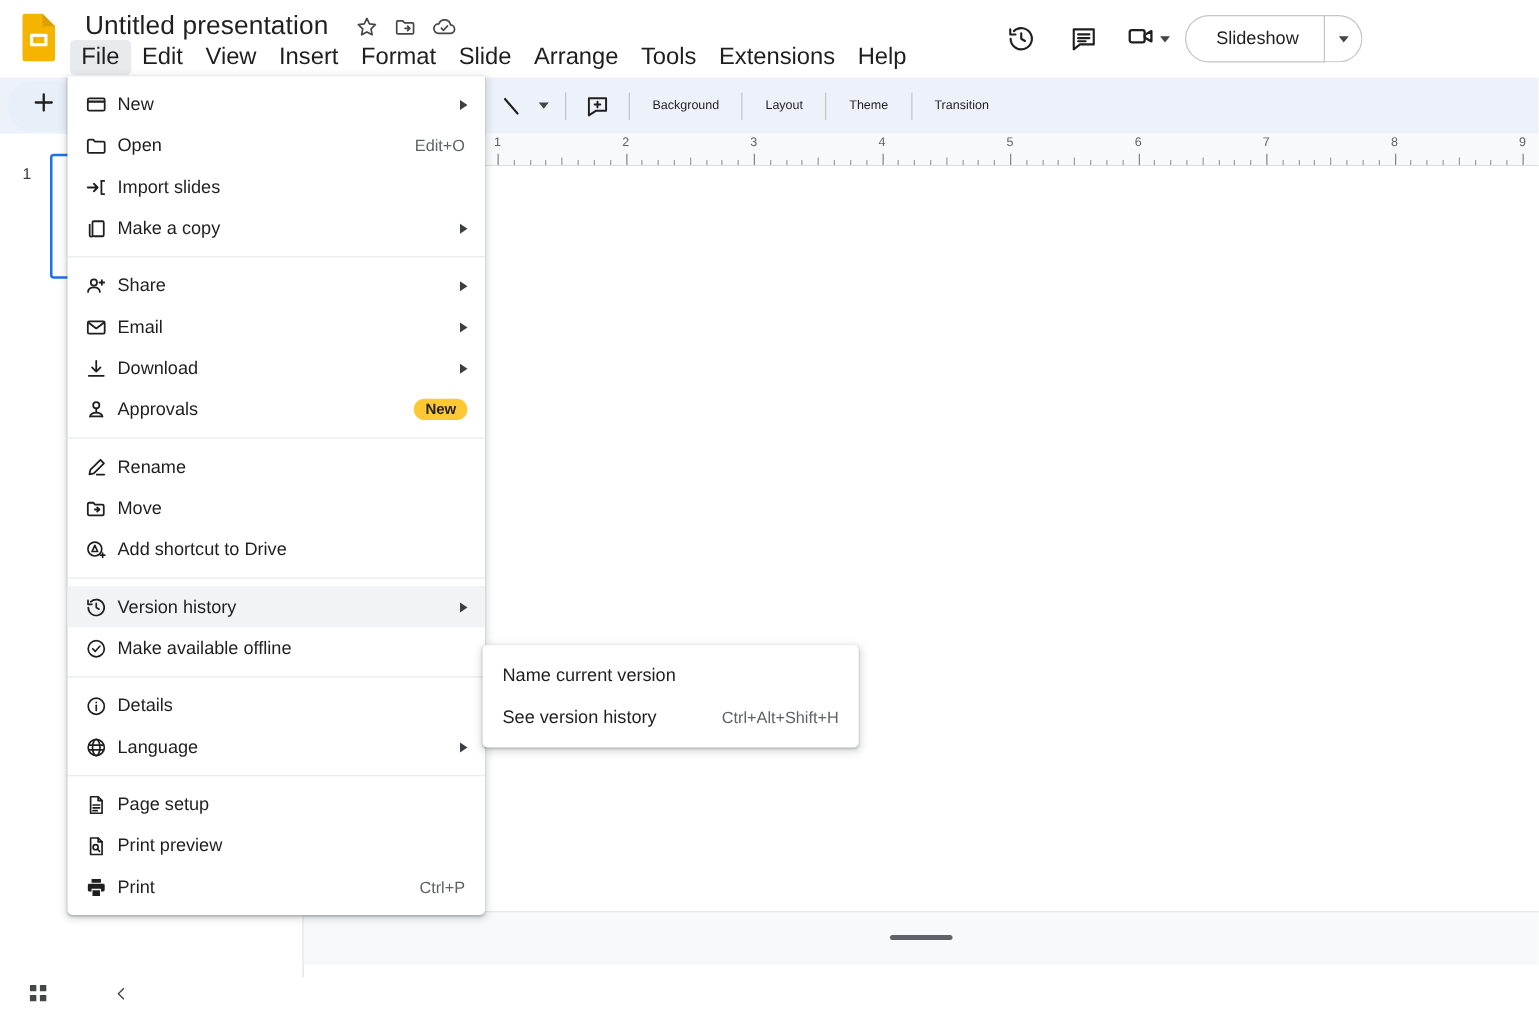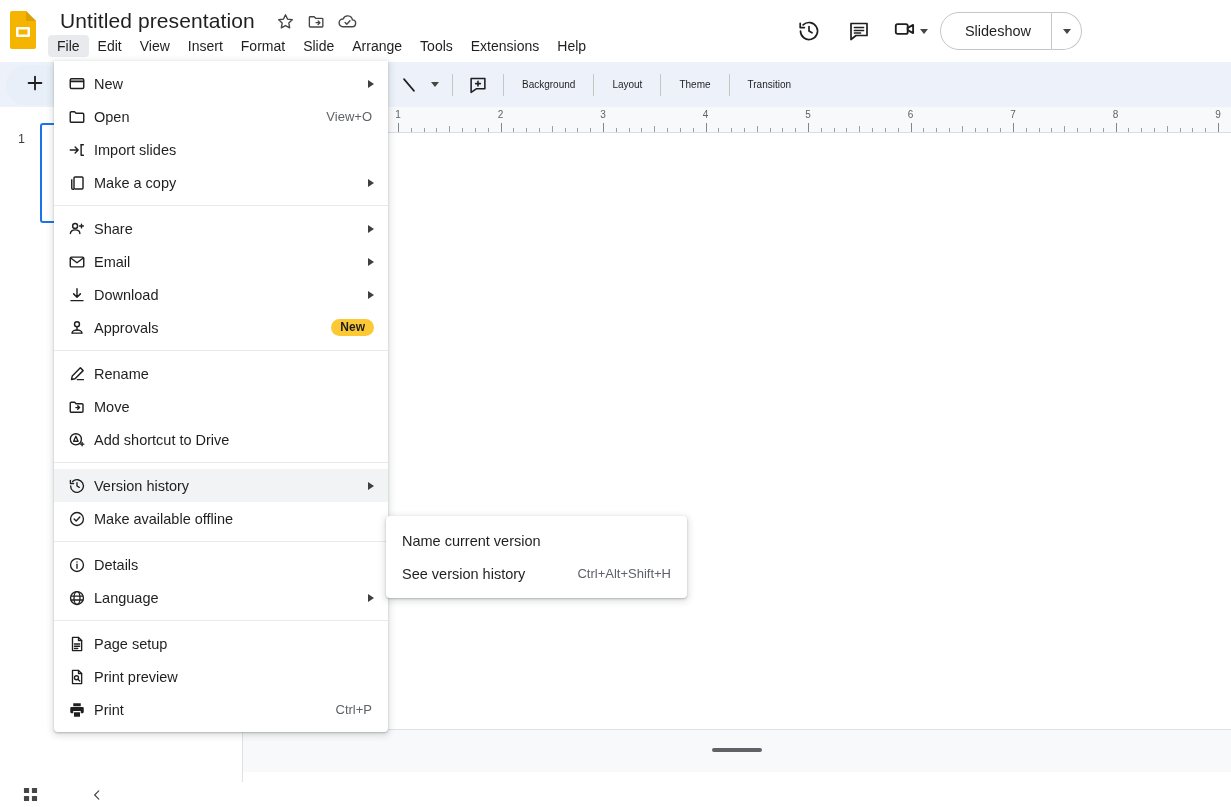--- a/index.html
+++ b/index.html
@@ -6,36 +6,36 @@
   * { margin:0; padding:0; box-sizing:border-box; }
   html,body{
     width:1231px; height:807px; overflow:hidden;
     font-family:"Liberation Sans", sans-serif;
     background:#ffffff; color:#1f1f1f;
     -webkit-font-smoothing:antialiased;
   }
   #app{ position:relative; width:1231px; height:807px; }
 
   
-  .topbar{ position:absolute; left:0; top:0; width:1082px; height:62px; background:#fff; }
+  .topbar{ position:absolute; left:8px; top:0; width:1082px; height:62px; background:#fff; }
   .doc-logo{ position:absolute; left:8px; top:10px; width:30px; height:40px; }
   .doc-logo svg{ display:block; }
 
   .title-row{ position:absolute; left:56px; top:6px; height:30px; display:flex; align-items:center; }
   .doc-title{
     font-size:21px; color:#1f1f1f; letter-spacing:.1px; white-space:nowrap;
     padding:1px 4px; border-radius:3px;
   }
   .title-icons{ display:flex; align-items:center; gap:9px; margin-left:16px; }
   .ticon{ width:22px; height:22px; display:flex; align-items:center; justify-content:center; border-radius:50%; }
   .ticon svg{ display:block; }
 
   .menubar{ position:absolute; left:48px; top:33px; height:26px; display:flex; align-items:center; gap:0px; }
   .menu-item{
-    font-size:14px; color:#1f1f1f; padding:3px 9px; border-radius:4px; white-space:nowrap; cursor:pointer;
+    font-size:19px; color:#1f1f1f; padding:3px 9px; border-radius:4px; white-space:nowrap; cursor:pointer;
   }
   .menu-item.active{ background:#e8eaed; }
 
   .topright{ position:absolute; right:0; top:0; height:62px; display:flex; align-items:center; gap:0; }
   .tr-btn{ width:40px; height:40px; display:flex; align-items:center; justify-content:center; border-radius:50%; margin:0 5px; }
   .tr-cam{ display:flex; align-items:center; gap:2px; margin:0 4px 0 8px; }
   .caret-dn{ width:0;height:0;border-left:4.5px solid transparent;border-right:4.5px solid transparent;border-top:5px solid #444746; }
   .slideshow-pill{
     display:flex; align-items:center; height:38px; border:1px solid #c4c7c5; border-radius:19px 0 0 19px;
     padding:0 20px 0 24px; font-size:14.5px; color:#1f1f1f; margin-left:8px; background:#fff;
@@ -380,21 +380,21 @@
       <span class="marrow"></span>
     </div>
 
     <div class="mrow">
       <span class="mico">
         <svg width="18" height="18" viewBox="0 0 24 24" fill="none" stroke="#1f1f1f" stroke-width="1.9" stroke-linejoin="round">
           <path d="M3 6.5A1.5 1.5 0 0 1 4.5 5h4.2l2 2h8.8A1.5 1.5 0 0 1 21 8.5v9A1.5 1.5 0 0 1 19.5 19h-15A1.5 1.5 0 0 1 3 17.5z"></path>
         </svg>
       </span>
       <span class="mlabel">Open</span>
-      <span class="mshort">View+O</span>
+      <span class="mshort">Edit+O</span>
     </div>
 
     <div class="mrow">
       <span class="mico">
         <svg width="18" height="18" viewBox="0 0 24 24" fill="none" stroke="#1f1f1f" stroke-width="1.9" stroke-linecap="round" stroke-linejoin="round">
           <path d="M3 12h10M9.5 8l4 4-4 4"></path>
             <path d="M17.5 5v14h3"></path>
             <path d="M17.5 5h3"></path>
         </svg>
       </span>

